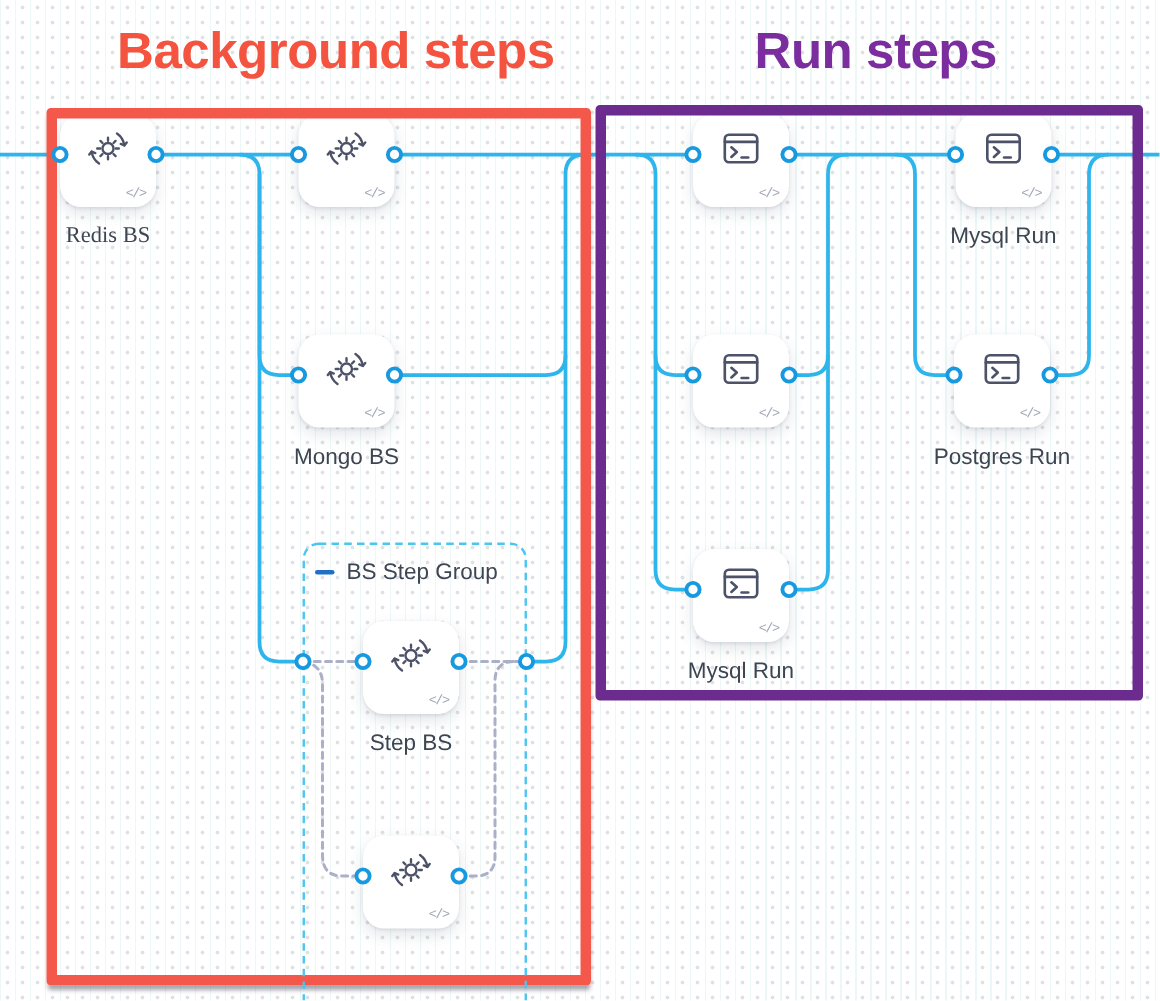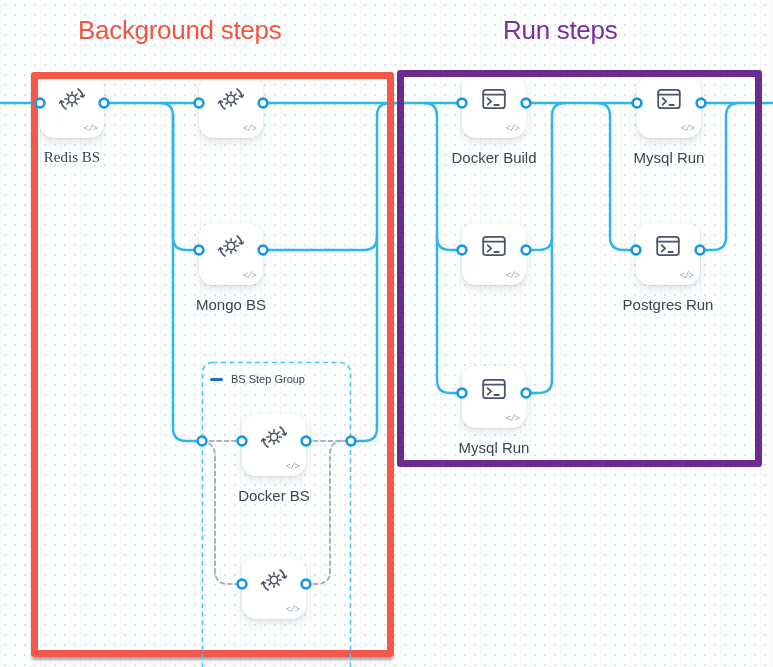--- a/index.html
+++ b/index.html
@@ -15,39 +15,39 @@
   svg.layer, .abs{position:absolute;left:0;top:0;}
   #wires{z-index:1;}
   #nodes-layer{z-index:2;}
   #boxes{z-index:3;pointer-events:none;}
   #overlay{z-index:4;pointer-events:none;}
   #labels-top{z-index:5;pointer-events:none;}
 
   .anno-box{position:absolute;border:7px solid #000;border-radius:3px;box-sizing:border-box;}
   .anno-box.red{box-shadow:0 4px 3px -1px rgba(75,75,95,0.5);}
 
-  .big-title{position:absolute;font-size:26px;font-weight:400;letter-spacing:-0.3px;white-space:nowrap;}
+  .big-title{position:absolute;font-size:34px;font-weight:700;letter-spacing:-0.3px;white-space:nowrap;}
 
   .card{
     position:absolute;width:64px;height:62px;background:#fff;border-radius:14px;
     box-shadow:0 1px 2px rgba(60,70,100,.10), 0 4px 10px rgba(60,70,100,.14);
     cursor:pointer;
   }
   .card .icon{position:absolute;left:50%;top:7px;transform:translateX(-50%);width:32px;height:32px;}
   .card .code-badge{
     position:absolute;right:7px;bottom:4px;font-size:9px;letter-spacing:-1px;
     color:#9FA5B5;font-family:"Liberation Mono","DejaVu Sans Mono",monospace;
   }
   .node-label{
     position:absolute;width:140px;text-align:center;font-size:15px;
     color:var(--label-color,#3D4553);white-space:nowrap;
   }
   .group-label{position:absolute;display:flex;align-items:center;gap:8px;pointer-events:auto;}
   .group-label .minus{width:13px;height:3px;border-radius:2px;background:#2170C8;cursor:pointer;}
-  .group-label .txt{font-size:11px;color:#3E4654;}
+  .group-label .txt{font-size:15px;color:#3E4654;}
 </style>
 </head>
 <body>
 
 <div class="canvas">
 
   <svg id="wires" class="layer" width="773" height="667">
     <g fill="none" stroke-width="2.5" stroke-linecap="round" class="wireset">
       <path class="wire" d="M0 103 H773" stroke="#2EB5EC"></path>
       <path class="wire" d="M160 103 Q173 103 173 116 V237 Q173 250 186 250 H199" stroke="#2EB5EC"></path>
@@ -117,21 +117,21 @@
               <circle cx="20" cy="20" r="4.6"></circle>
               <path d="M26.5 20 H29 M24.6 24.6 L26.3 26.3 M20 26.5 V29 M15.4 24.6 L13.7 26.3 M13.5 20 H11 M15.4 15.4 L13.7 13.7 M20 13.5 V11 M24.6 15.4 L26.3 13.7"></path>
               <path d="M27.5 7.5 A14.5 14.5 0 0 1 33.6 17.4"></path>
               <path d="M33.6 17.4 l2 -2.4 M33.6 17.4 l-3 -1.2"></path>
               <path d="M12.5 32.5 A14.5 14.5 0 0 1 6.4 22.6"></path>
               <path d="M6.4 22.6 l-2 2.4 M6.4 22.6 l3 1.2"></path>
             </g>
           </svg></span>
         <span class="code-badge">&lt;/&gt;</span>
       </div>
-      <div class="node-label" style="left: 204px; top: 487px;">Docker BS</div>
+      <div class="node-label" style="left: 204px; top: 487px;">Step BS</div>
       <div class="card" style="left: 242px; top: 557px;">
         <span class="icon" style="color: rgb(76, 82, 104);"><svg viewBox="0 0 40 40" width="32" height="32">
             <g fill="none" stroke="currentColor" stroke-width="2" stroke-linecap="round">
               <circle cx="20" cy="20" r="4.6"></circle>
               <path d="M26.5 20 H29 M24.6 24.6 L26.3 26.3 M20 26.5 V29 M15.4 24.6 L13.7 26.3 M13.5 20 H11 M15.4 15.4 L13.7 13.7 M20 13.5 V11 M24.6 15.4 L26.3 13.7"></path>
               <path d="M27.5 7.5 A14.5 14.5 0 0 1 33.6 17.4"></path>
               <path d="M33.6 17.4 l2 -2.4 M33.6 17.4 l-3 -1.2"></path>
               <path d="M12.5 32.5 A14.5 14.5 0 0 1 6.4 22.6"></path>
               <path d="M6.4 22.6 l-2 2.4 M6.4 22.6 l3 1.2"></path>
             </g>
@@ -142,21 +142,20 @@
         <span class="icon" style="color: rgb(76, 82, 104);"><svg viewBox="0 0 40 40" width="32" height="32">
             <g fill="none" stroke="currentColor" stroke-width="2.2" stroke-linecap="round" stroke-linejoin="round">
               <rect x="6.5" y="8.5" width="27" height="23" rx="3.5"></rect>
               <path d="M6.5 14.5 H33.5"></path>
               <path d="M12 19 l4.5 4 -4.5 4"></path>
               <path d="M20.5 27.5 h5.5"></path>
             </g>
           </svg></span>
         <span class="code-badge">&lt;/&gt;</span>
       </div>
-      <div class="node-label" style="left: 424px; top: 149px;">Docker Build</div>
       <div class="card" style="left: 637px; top: 76px;">
         <span class="icon" style="color: rgb(76, 82, 104);"><svg viewBox="0 0 40 40" width="32" height="32">
             <g fill="none" stroke="currentColor" stroke-width="2.2" stroke-linecap="round" stroke-linejoin="round">
               <rect x="6.5" y="8.5" width="27" height="23" rx="3.5"></rect>
               <path d="M6.5 14.5 H33.5"></path>
               <path d="M12 19 l4.5 4 -4.5 4"></path>
               <path d="M20.5 27.5 h5.5"></path>
             </g>
           </svg></span>
         <span class="code-badge">&lt;/&gt;</span>

